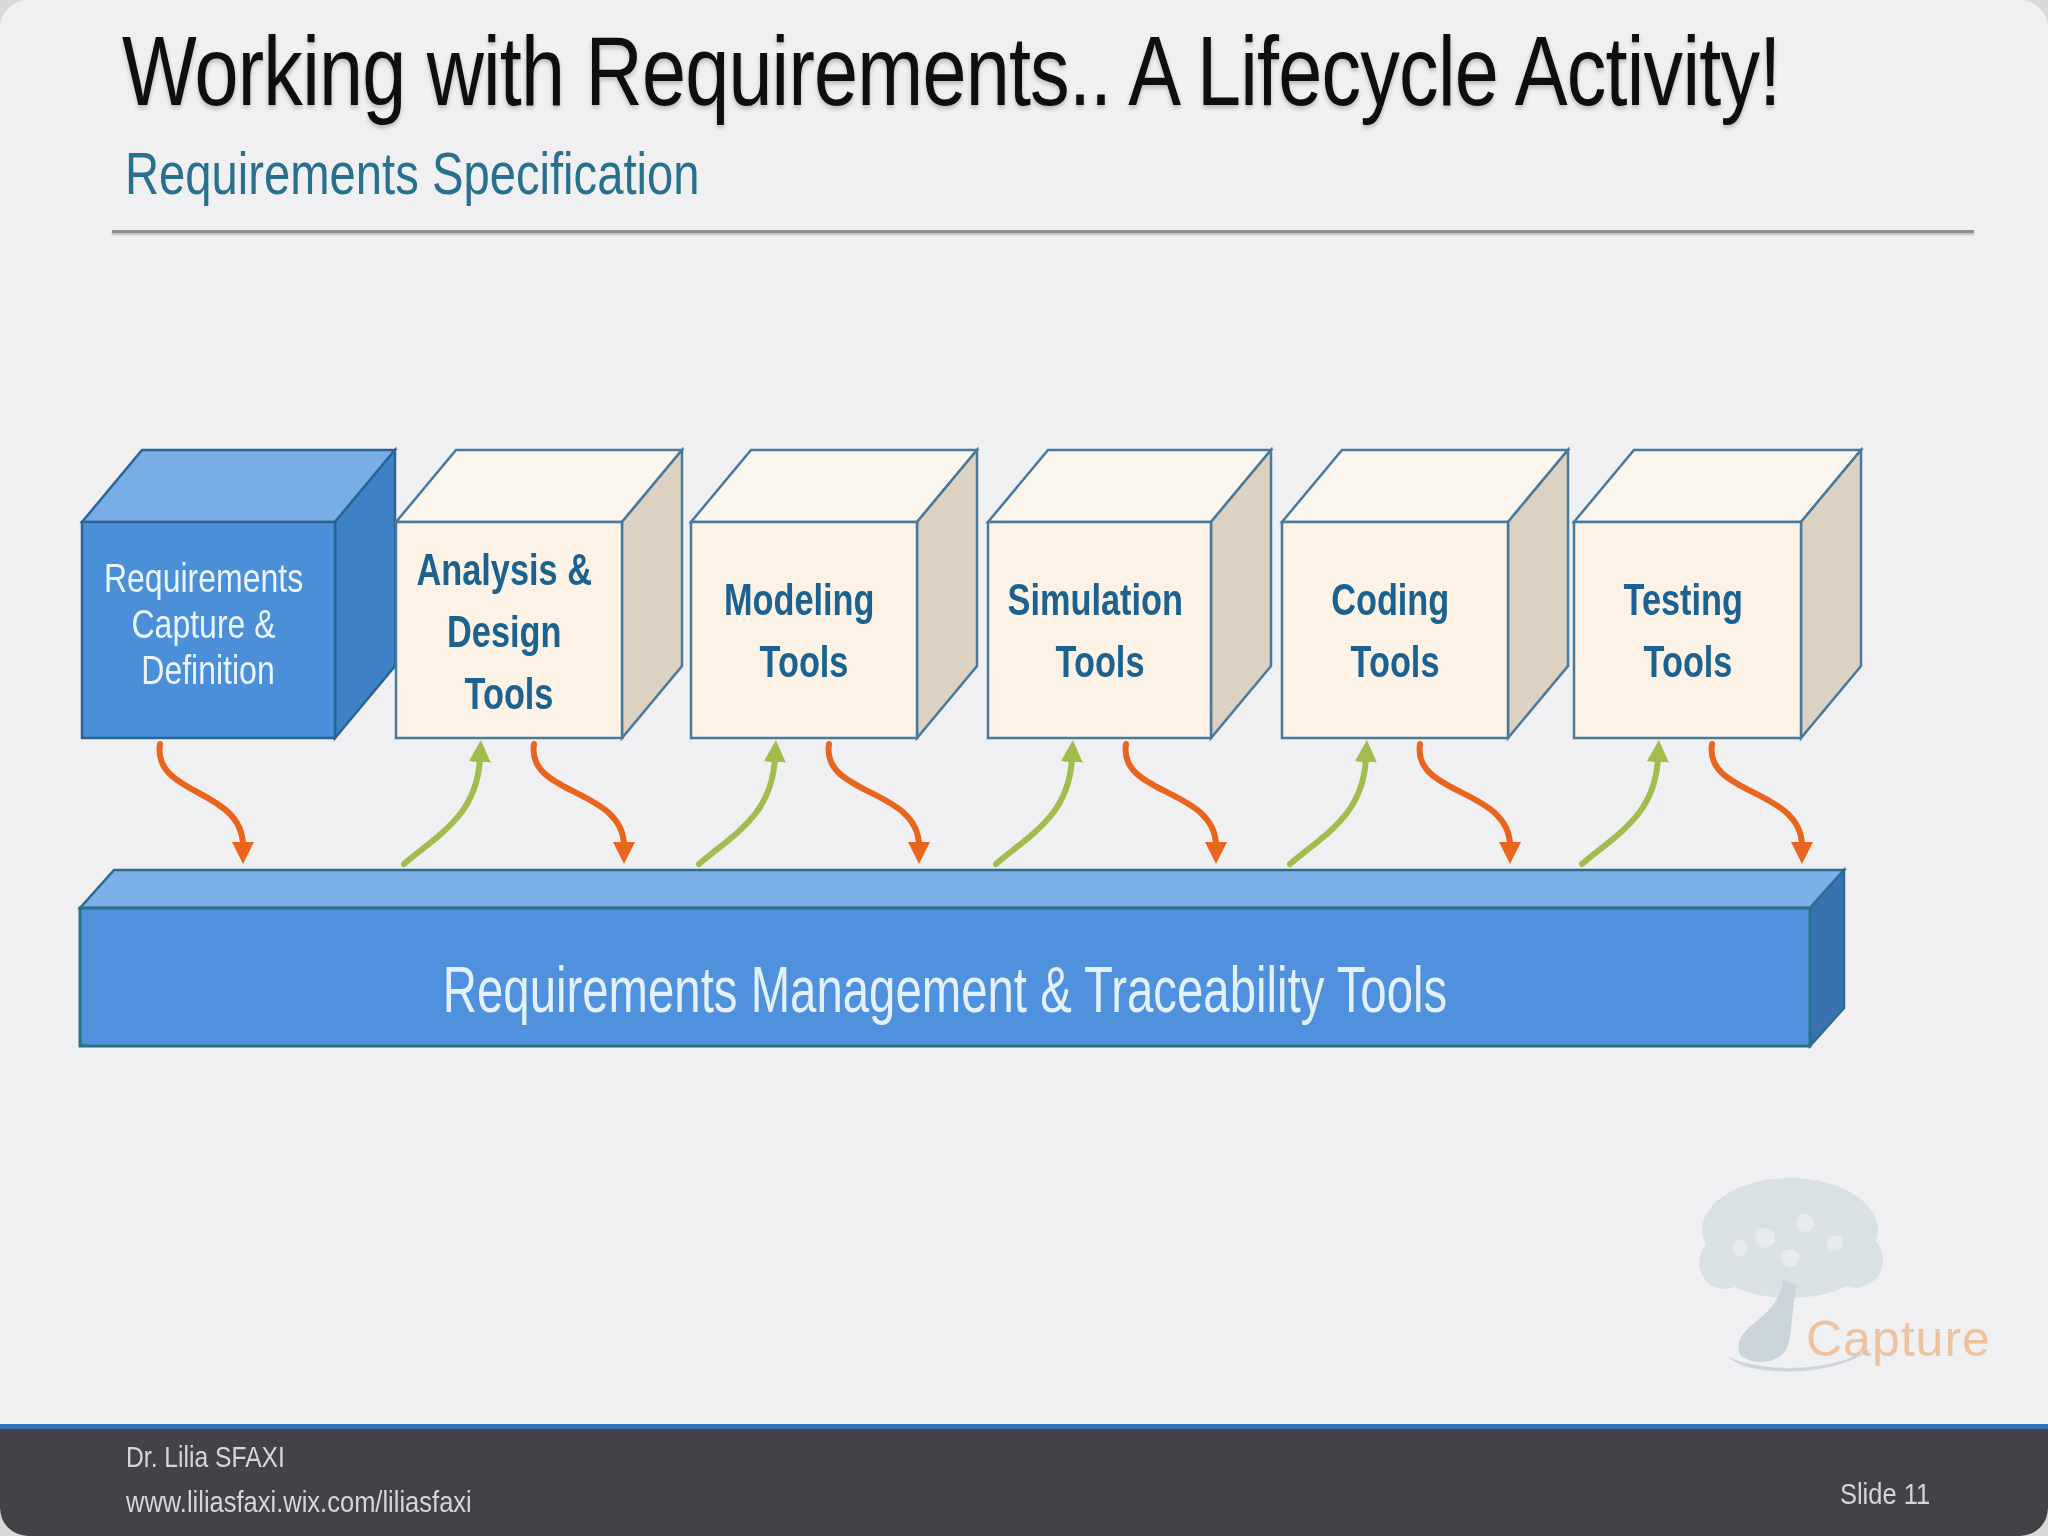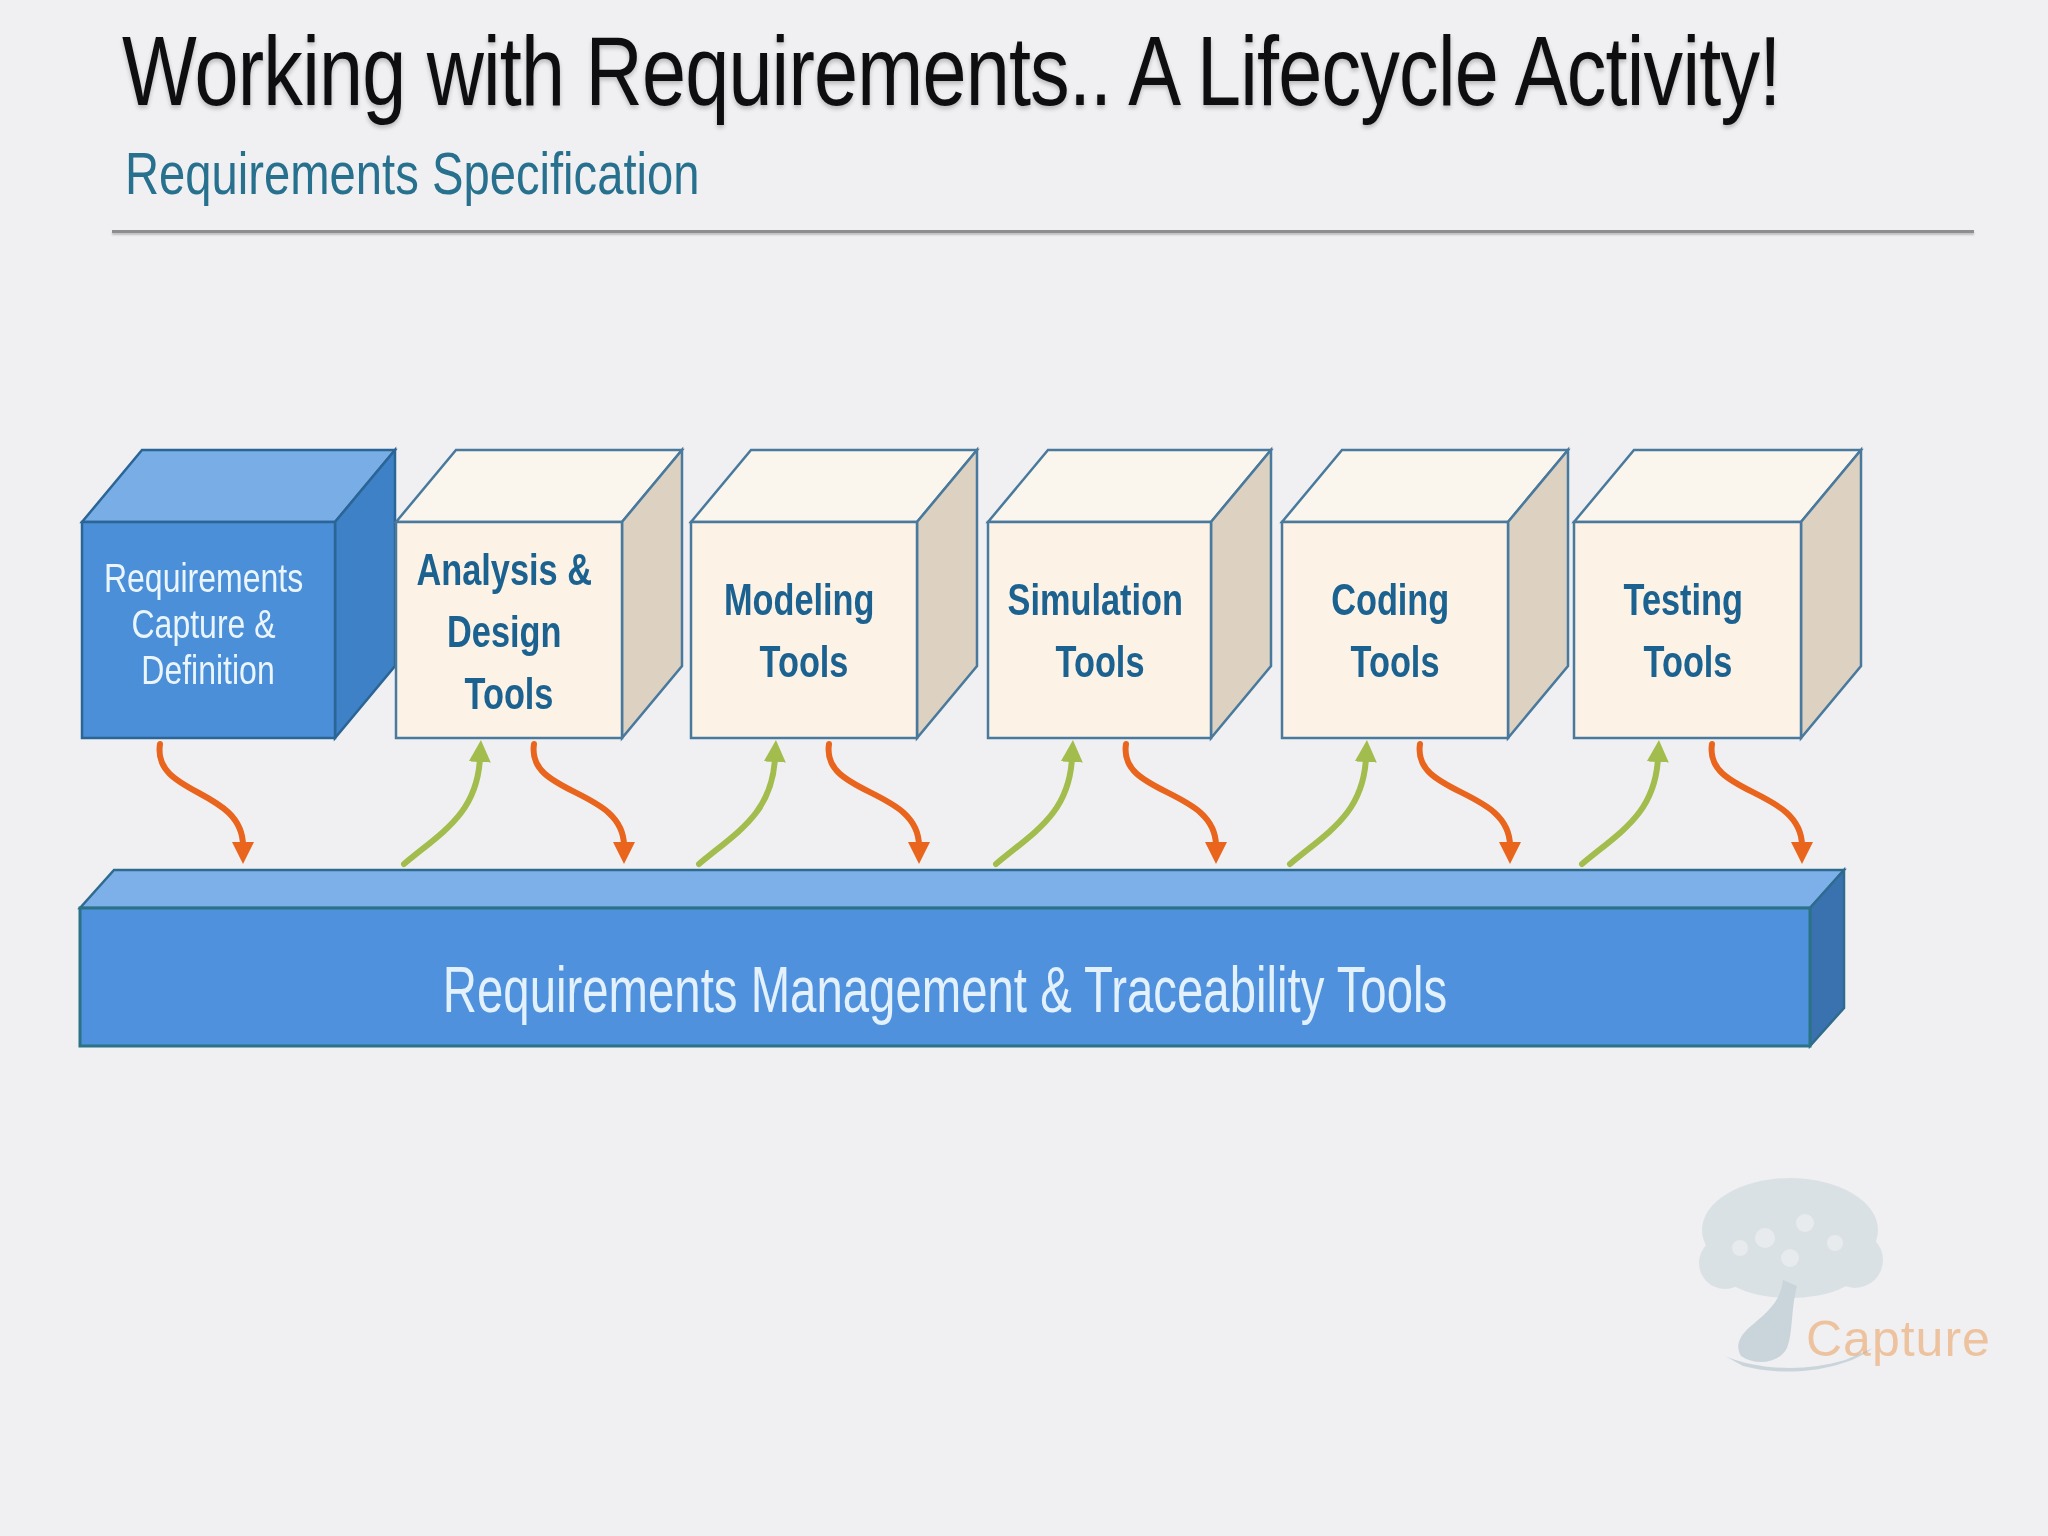--- a/index.html
+++ b/index.html
@@ -1,17 +1,17 @@
 <!DOCTYPE html>
 <html><head>
 <meta charset="utf-8">
 <style>
   html,body{margin:0;padding:0;background:#d8d8d8;}
   .slide{position:relative;width:2048px;height:1536px;background:#f0f0f2;overflow:hidden;
-         font-family:"Liberation Sans",sans-serif;}
+         font-family:"Liberation Sans",sans-serif;border-radius:28px;}
   
   .title{position:absolute;left:122px;top:14px;font-size:99px;font-weight:400;color:#0e0e10;
          white-space:nowrap;transform:scaleX(.8);transform-origin:left top;letter-spacing:-1px;
          text-shadow:0 3px 5px rgba(0,0,0,.22);}
   .subtitle{position:absolute;left:125px;top:140px;font-size:59px;font-weight:400;color:#27718f;
          white-space:nowrap;transform:scaleX(.8);transform-origin:left top;}
   .rule{position:absolute;left:112px;top:230px;width:1862px;height:3px;background:#8e8e90;
          box-shadow:0 2px 2px rgba(150,150,150,.55);}
   
   svg.diagram{position:absolute;left:0;top:0;}
@@ -145,14 +145,19 @@
       <circle cx="140" cy="75" r="8" fill="#dfe8ea"></circle>
       <circle cx="45" cy="80" r="8" fill="#dfe8ea"></circle>
       <circle cx="95" cy="90" r="9" fill="#dfe8ea"></circle>
       <path d="M88 112 C86 134 70 146 56 158 C44 168 40 178 46 188 C60 198 84 196 92 180 C98 166 96 140 102 118 Z" fill="#a6bcc6"></path>
       <path d="M30 188 C62 202 110 204 150 192 L178 180 C150 202 92 210 48 198 Z" fill="#a6bcc6"></path>
     </g>
   </svg>
 
   <div class="logo-text">Capture</div>
 
+  <div class="footer">
+    <div class="author">Dr. Lilia SFAXI</div>
+    <div class="website">www.liliasfaxi.wix.com/liliasfaxi</div>
+    <div class="slide-number">Slide 11</div>
+  </div>
 
 </div>
 
 </body></html>

